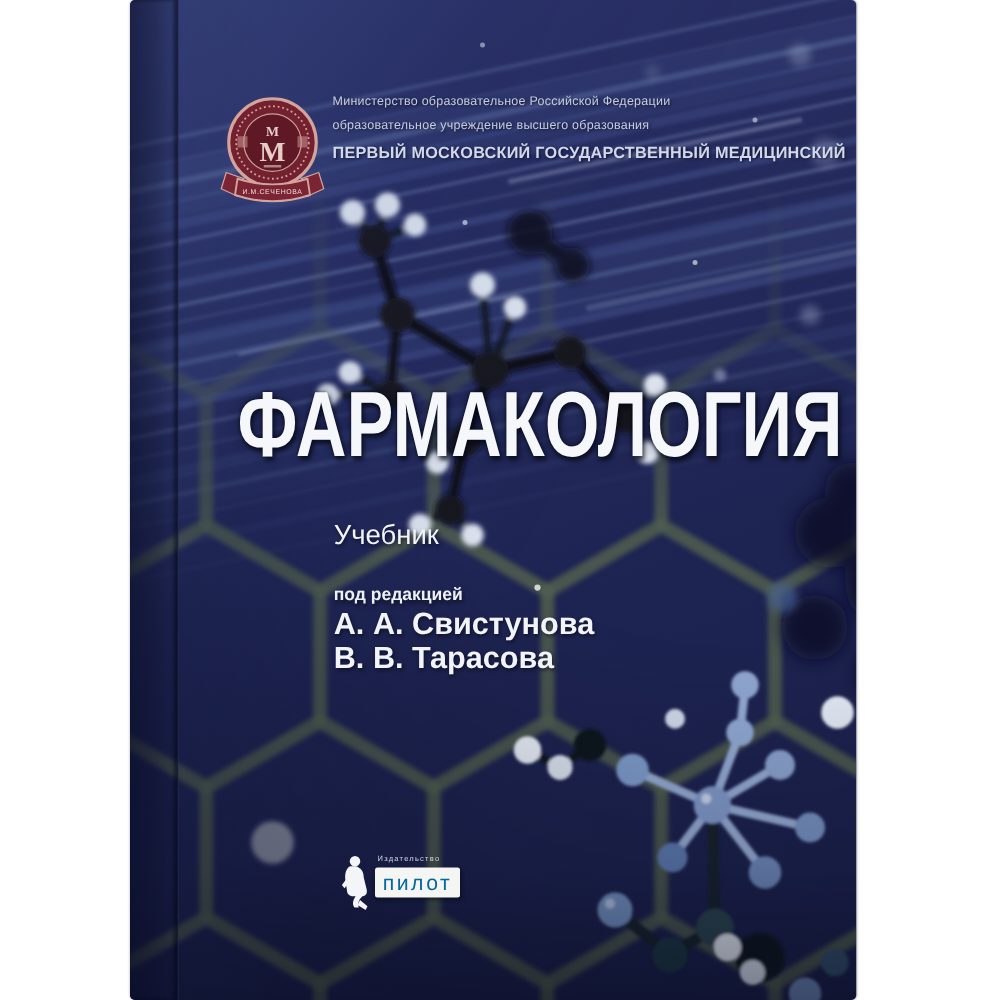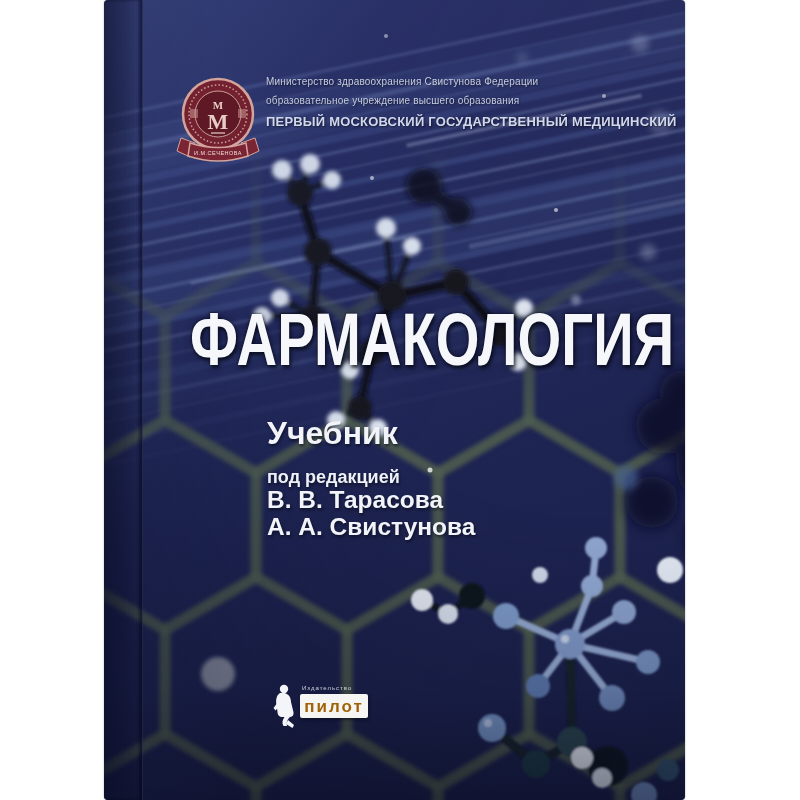--- a/index.html
+++ b/index.html
@@ -22,32 +22,32 @@
   .txt{position:absolute;color:#c6ccdf;}
   .inst{left:162px;top:76px;font-size:10px;line-height:12px;letter-spacing:.2px;
         text-shadow:1px 1px 2px rgba(5,8,20,.6);}
   .inst .l1{margin-bottom:7px;}
   .inst .gap{height:8px;}
   .inst .uni{font-weight:bold;font-size:13px;line-height:13px;color:#d2d8ea;}
   .emblem{position:absolute;left:69px;top:76px;width:90px;height:94px;}
   .title{left:86px;top:303px;font-size:74px;line-height:74px;font-weight:bold;color:#f5f7fb;
         white-space:nowrap;transform:scaleX(.76);transform-origin:left top;
         text-shadow:2px 3px 4px rgba(4,7,18,.7),-1px -1px 2px rgba(4,7,18,.35),0 0 10px rgba(8,12,35,.5);}
-  .subtitle{left:163px;top:415px;font-size:32px;font-weight:bold;color:#f2f4f9;
+  .subtitle{left:163px;top:415px;font-size:22px;font-weight:normal;color:#f2f4f9;
         text-shadow:1px 2px 3px rgba(5,8,20,.6);}
-  .edprefix{left:163px;top:467px;font-size:18px;font-weight:bold;color:#eef1f7;
+  .edprefix{left:163px;top:467px;font-size:14px;font-weight:bold;color:#eef1f7;
         text-shadow:1px 2px 3px rgba(5,8,20,.6);}
   .ednames{left:163px;top:487px;font-size:24.5px;line-height:26.5px;font-weight:bold;color:#f2f4f9;
         text-shadow:1px 2px 3px rgba(5,8,20,.6);}
   .pubfig{position:absolute;left:164px;top:684px;width:30px;height:46px;}
   .pubtag{left:198px;top:685px;font-size:6px;letter-spacing:1px;color:#e8ebf2;opacity:.85;}
   .pubbox{position:absolute;left:196px;top:694px;width:68px;height:24px;background:#f5f6f3;
         border-radius:2px;display:flex;align-items:center;justify-content:center;
         box-shadow:1px 2px 3px rgba(5,8,20,.5);}
-  .pubbox span{font-size:17px;font-weight:bold;letter-spacing:2px;color:#a16207;line-height:1;}
+  .pubbox span{font-size:17px;font-weight:normal;letter-spacing:2px;color:#0369a1;line-height:1;}
 </style>
 </head>
 <body>
 
 <div class="stage">
   <div class="book">
 
     <svg class="art" viewBox="0 0 581 800" xmlns="http://www.w3.org/2000/svg">
       <defs>
         <filter id="b1" x="-60%" y="-60%" width="220%" height="220%">
@@ -270,32 +270,32 @@
       <text x="45" y="33" font-size="11" font-weight="bold" fill="#e8cdc6" text-anchor="middle" font-family="Liberation Serif, DejaVu Serif, serif">М</text>
       <text x="45" y="53" font-size="22" font-weight="bold" fill="#e8cdc6" text-anchor="middle" font-family="Liberation Serif, DejaVu Serif, serif">М</text>
       <rect x="38" y="56" width="14" height="2" fill="#e8cdc6" opacity=".6"></rect>
       <path d="M8 62 L22 67 L17 81 L4 75 Z" fill="#7a2434" stroke="#d4a49c" stroke-width="1"></path>
       <path d="M82 62 L68 67 L73 81 L86 75 Z" fill="#7a2434" stroke="#d4a49c" stroke-width="1"></path>
       <path d="M17 67 Q45 76 73 67 L75 80 Q45 90 15 80 Z" fill="#7a2434" stroke="#d4a49c" stroke-width="1.5"></path>
       <text x="45" y="79" font-size="5.5" fill="#f0ded8" text-anchor="middle" letter-spacing="0.5">И.М.СЕЧЕНОВА</text>
     </svg>
 
     <div class="txt inst">
-      <div class="l1">Министерство здравоохранения Свистунова Федерации</div>
+      <div class="l1">Министерство образовательное Российской Федерации</div>
       <div>образовательное учреждение высшего образования</div>
       <div class="gap"></div>
       <div class="uni">ПЕРВЫЙ МОСКОВСКИЙ ГОСУДАРСТВЕННЫЙ МЕДИЦИНСКИЙ</div>
     </div>
 
     <div class="txt title">ФАРМАКОЛОГИЯ</div>
     <div class="txt subtitle">Учебник</div>
     <div class="txt edprefix">под редакцией</div>
     <div class="txt ednames">
+      <div>А. А. Свистунова</div>
       <div>В. В. Тарасова</div>
-      <div>А. А. Свистунова</div>
     </div>
 
     <svg class="pubfig" viewBox="0 0 30 46" xmlns="http://www.w3.org/2000/svg">
       <circle cx="16" cy="5" r="4.2" fill="#f3f5f8"></circle>
       <path d="M12 9 C8.5 11 7.5 16 8.5 21 L9.5 28 C9.5 31 11.5 33 14.5 33 L16.5 33
                C14.5 36 13.5 39 15.5 42 L19 42 C18 39 19 36 21 34 L22 33
                C25 33 26.2 30 25.2 27 L23 18 C23 13 20.5 10 16.5 9 Z" fill="#f3f5f8"></path>
       <path d="M11.5 16 L5.5 24 L7.5 26.5 L13 20.5 Z" fill="#f3f5f8"></path>
       <path d="M20 36 L26 41 L24.5 44 L18 40 Z" fill="#f3f5f8"></path>
     </svg>

